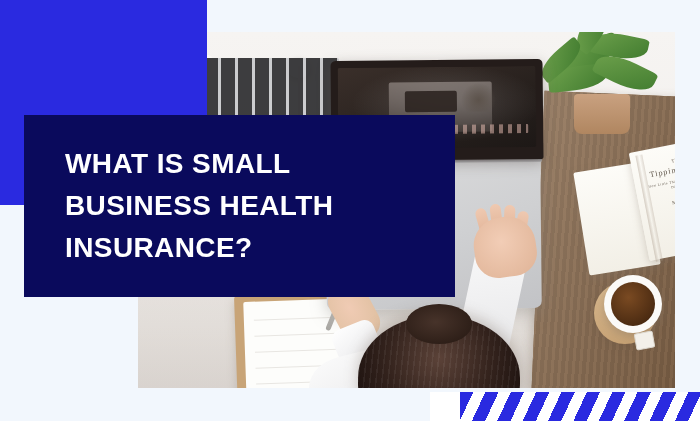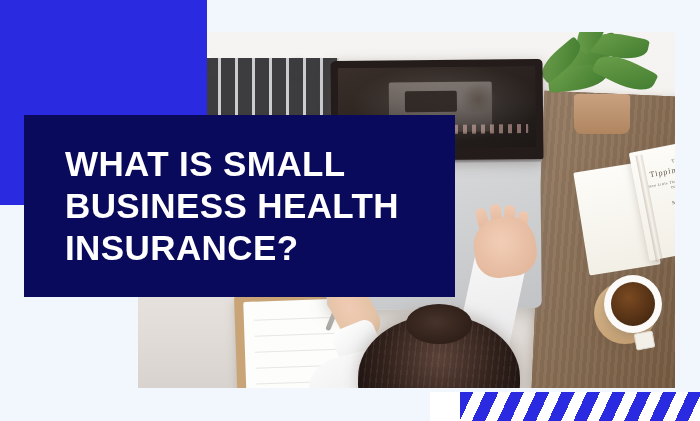--- a/index.html
+++ b/index.html
@@ -383,21 +383,21 @@
     width: 431px; height: 182px;
     background: #0a0a5c;
   }
   .headline {
     position: absolute;
     left: 41px; top: 28px;
     width: 360px;
     color: #ffffff;
     font-family: "Liberation Sans", sans-serif;
     font-weight: bold;
-    font-size: 35px;
+    font-size: 28px;
     line-height: 42px;
     letter-spacing: 0.4px;
     text-transform: uppercase;
     white-space: pre-line;
   }
 
   
   .stripe-band {
     position: absolute;
     left: 430px; top: 392px;

